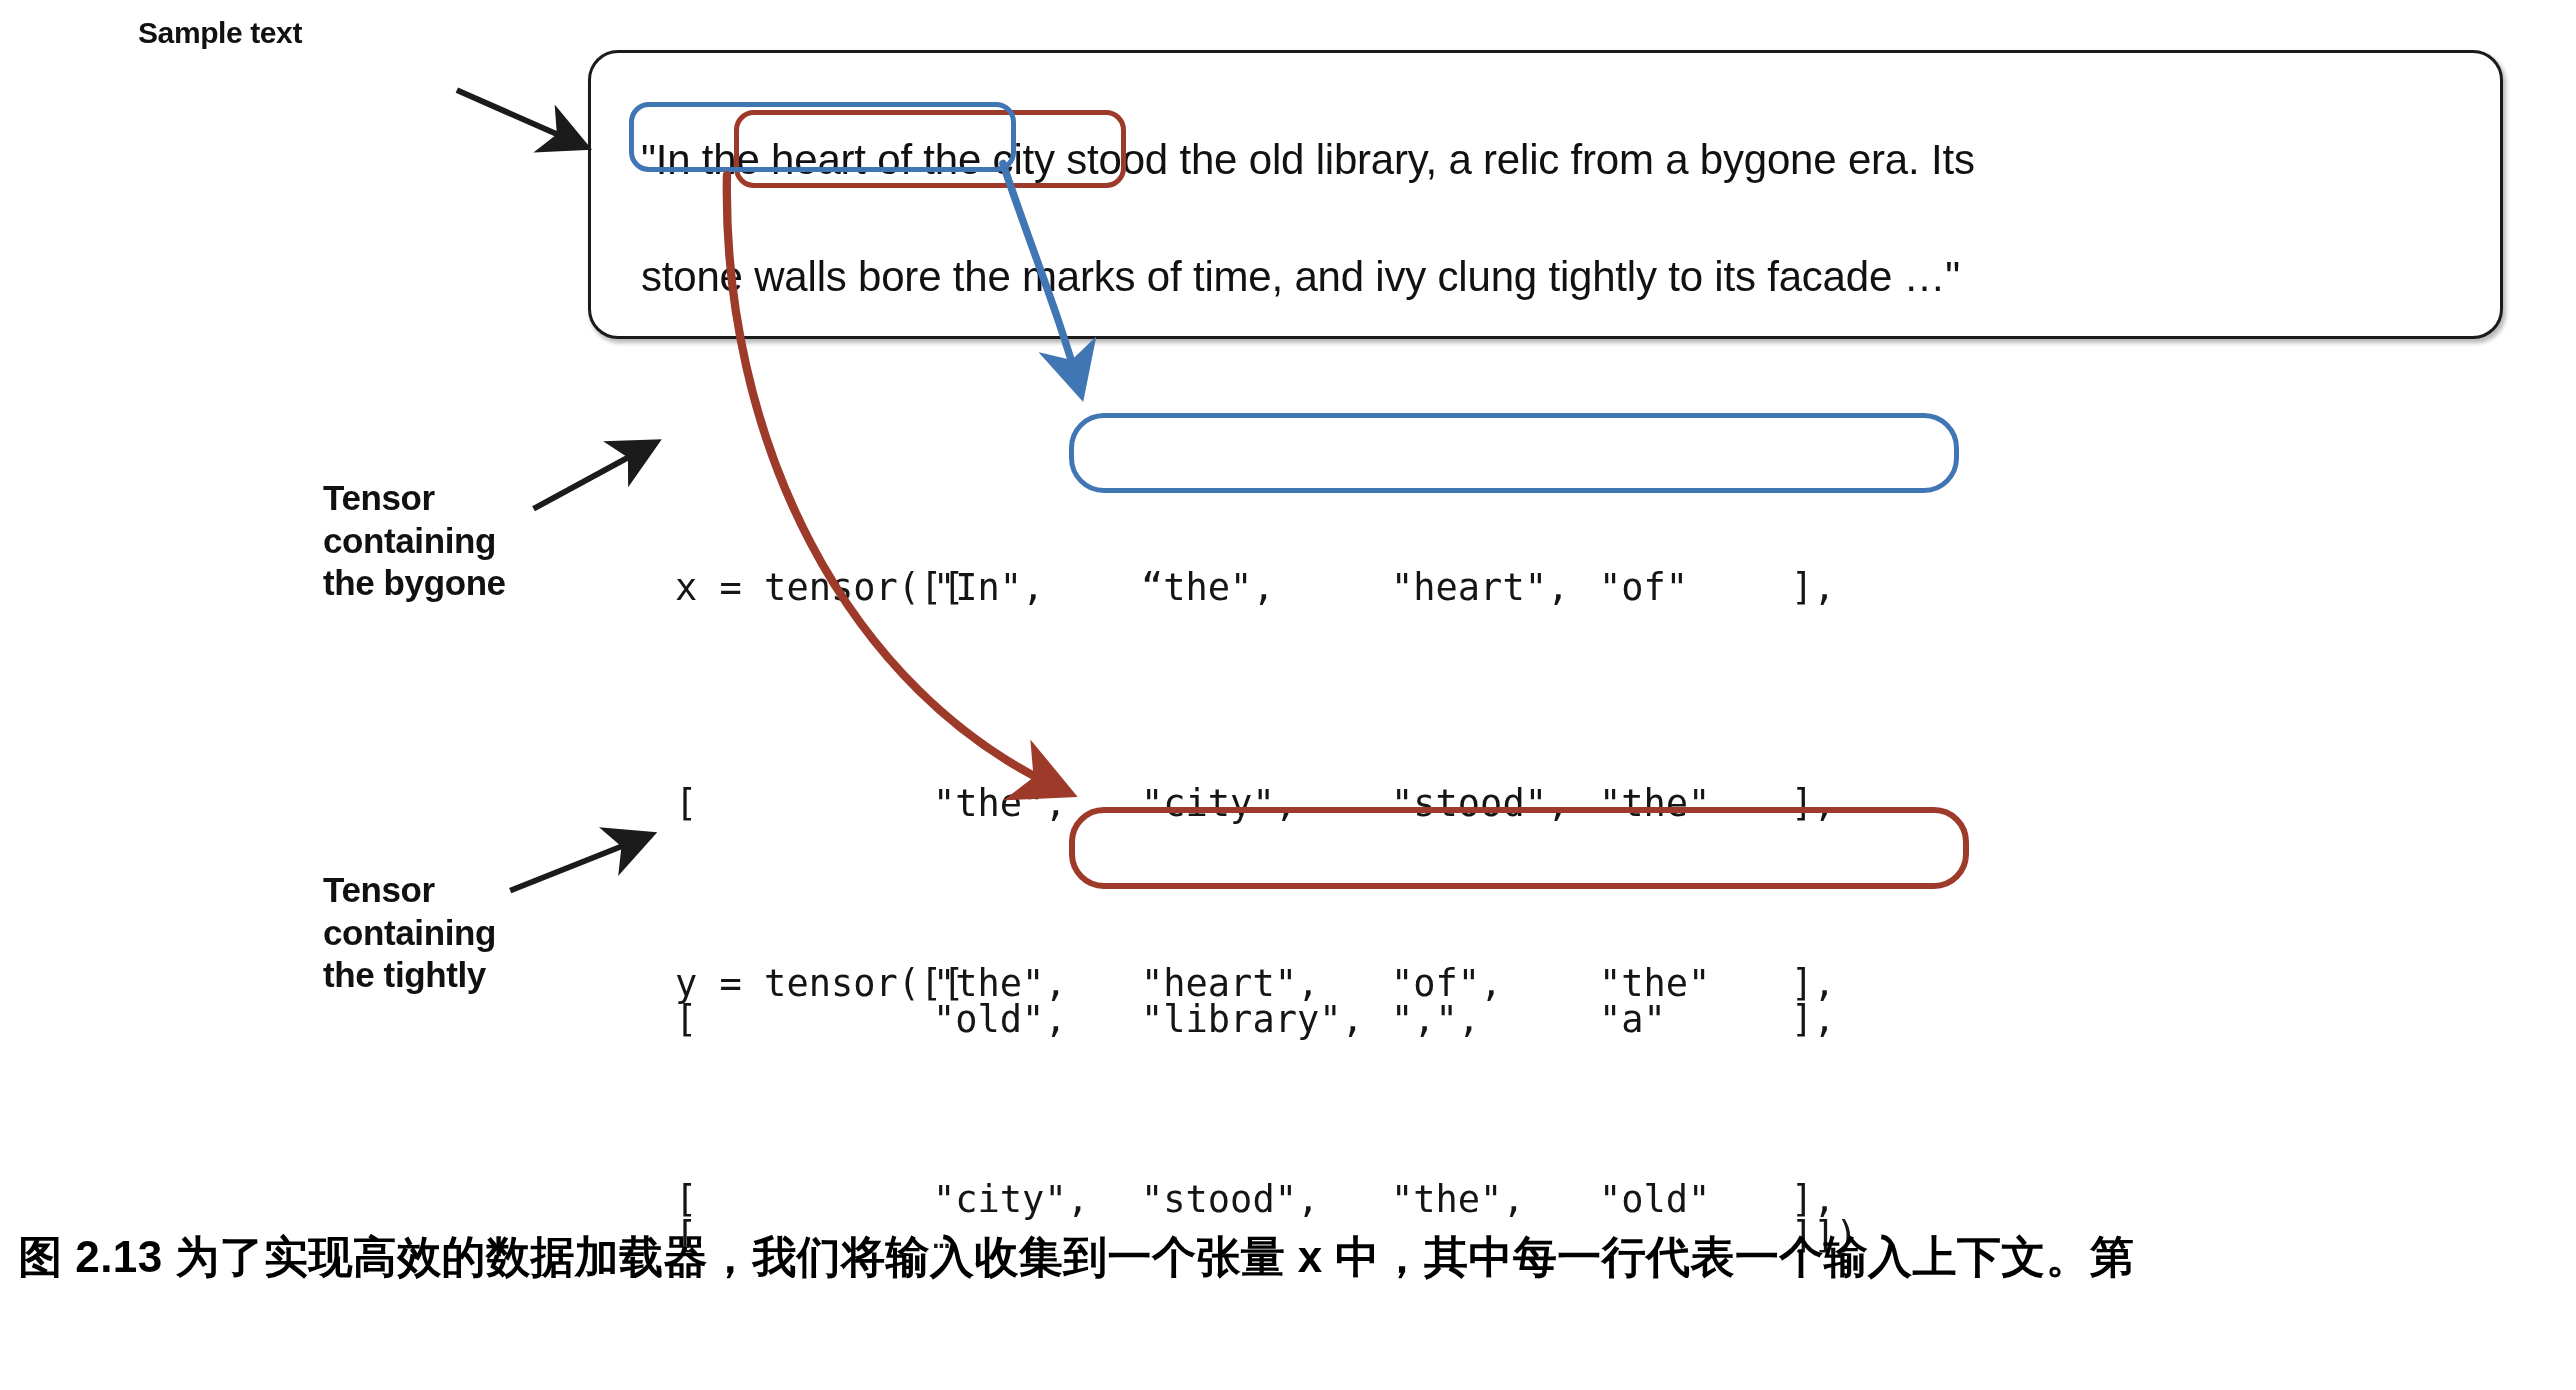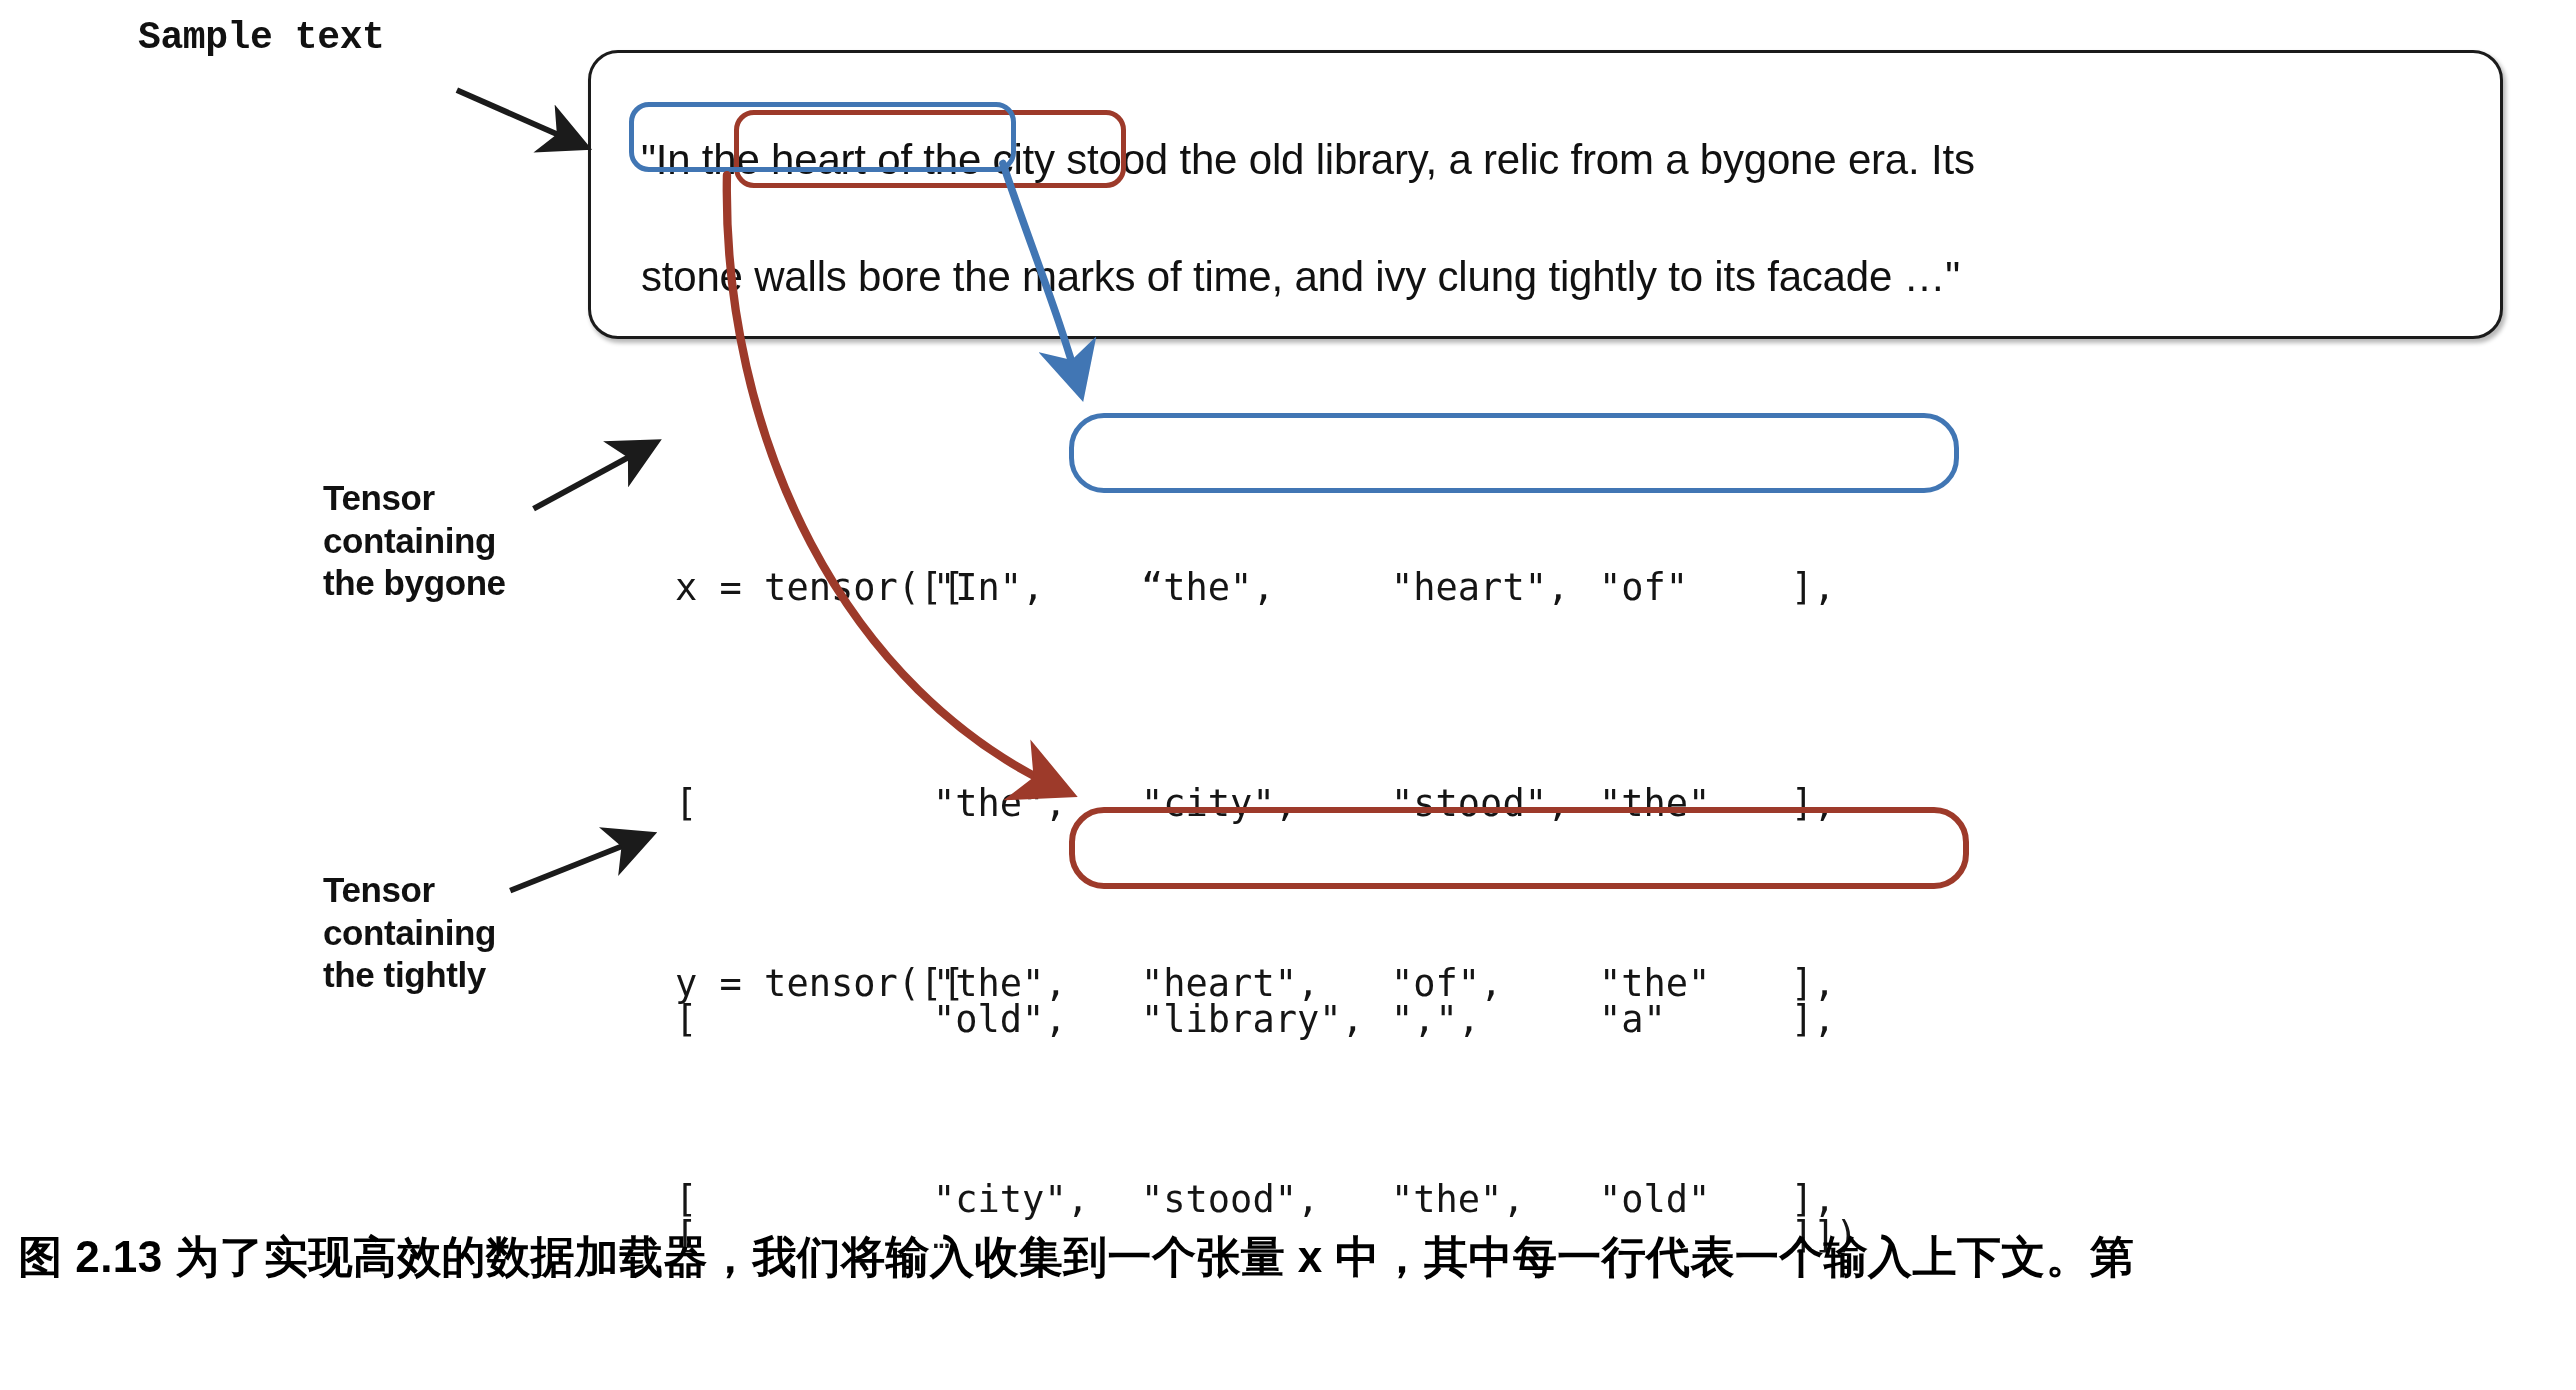--- a/index.html
+++ b/index.html
@@ -12,21 +12,21 @@
 
   
   .callout{
     position:absolute;
     font-family:"Liberation Sans",sans-serif;
     font-weight:bold;
     color:#111111;
     letter-spacing:-0.4px;
     line-height:1.22;
   }
-  #sample-text-label{left:138px;top:15px;font-size:38px;font-family:Liberation Mono, monospace;}
+  #sample-text-label{left:138px;top:15px;font-size:30px;}
   #inputs-label{left:323px;top:477px;font-size:35px;}
   #targets-label{left:323px;top:869px;font-size:35px;}
 
   
   #sample-box{
     position:absolute;left:588px;top:50px;width:1909px;height:283px;
     border:3.3px solid #1b1b1b;border-radius:30px;background:#ffffff;
     box-shadow:2.5px 3.3px 4.2px rgba(0,0,0,.28);
   }
   .sample-line{

